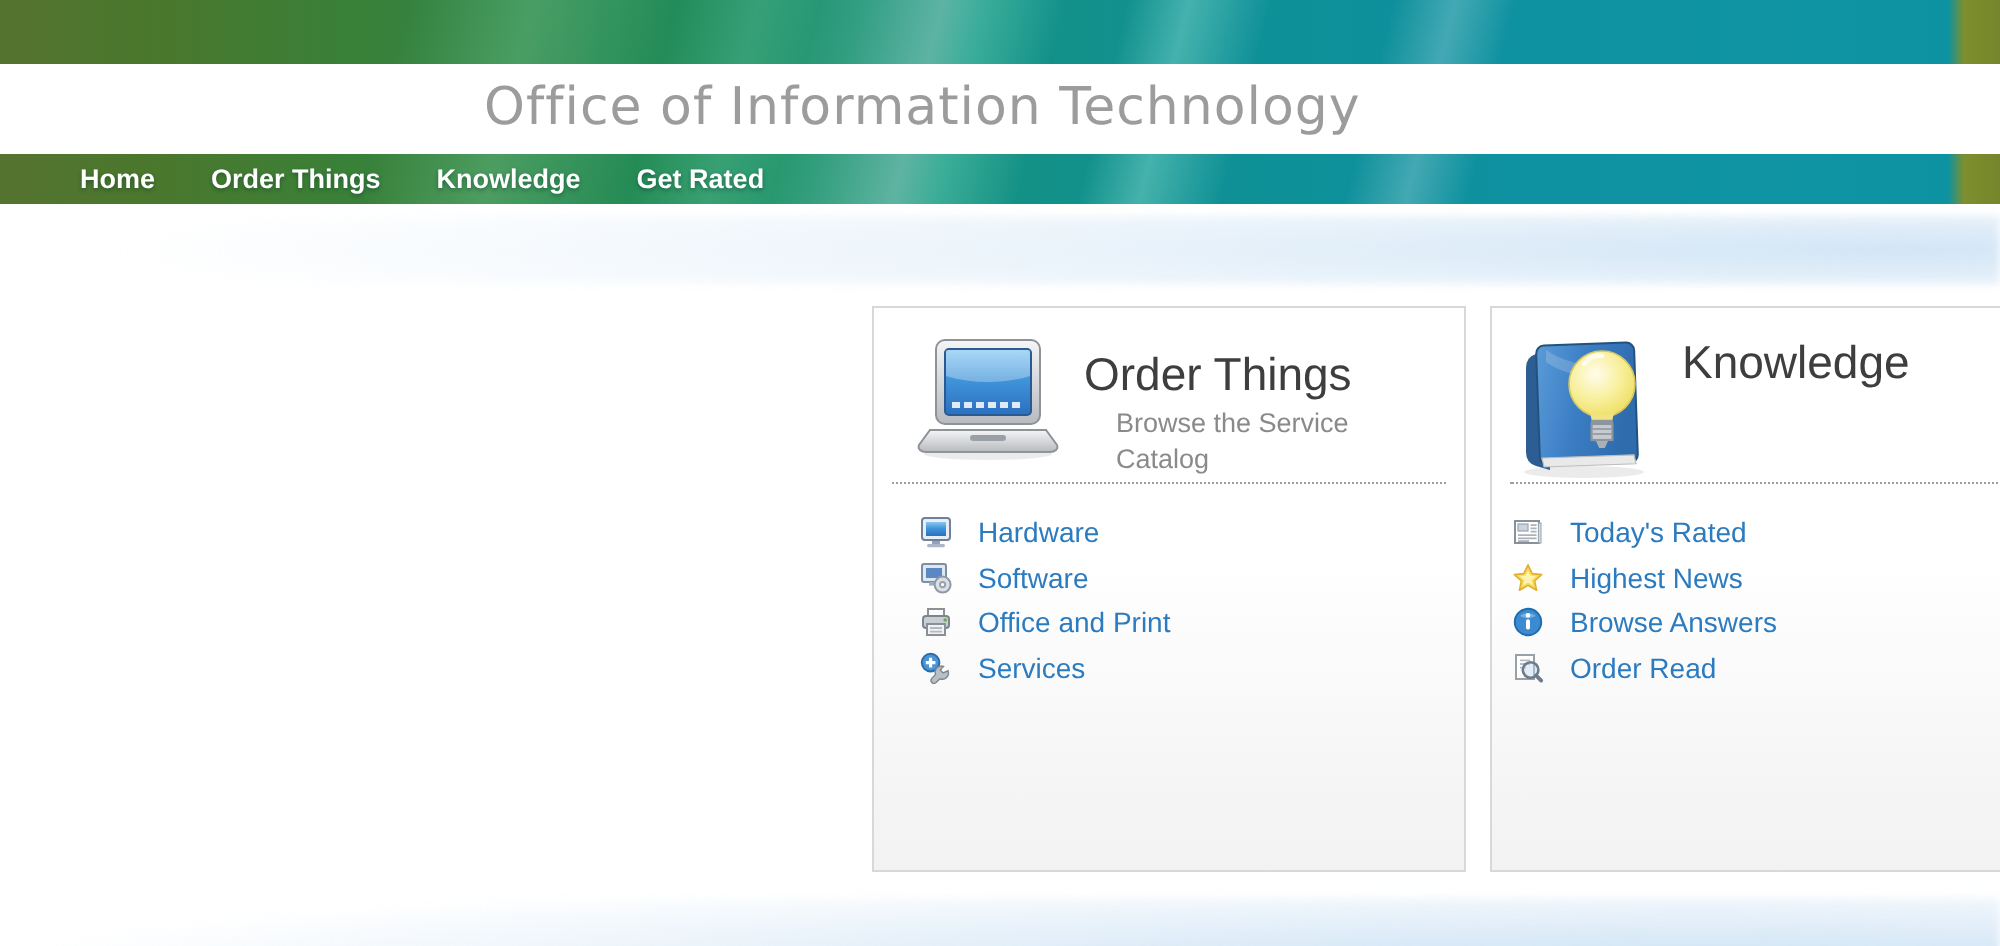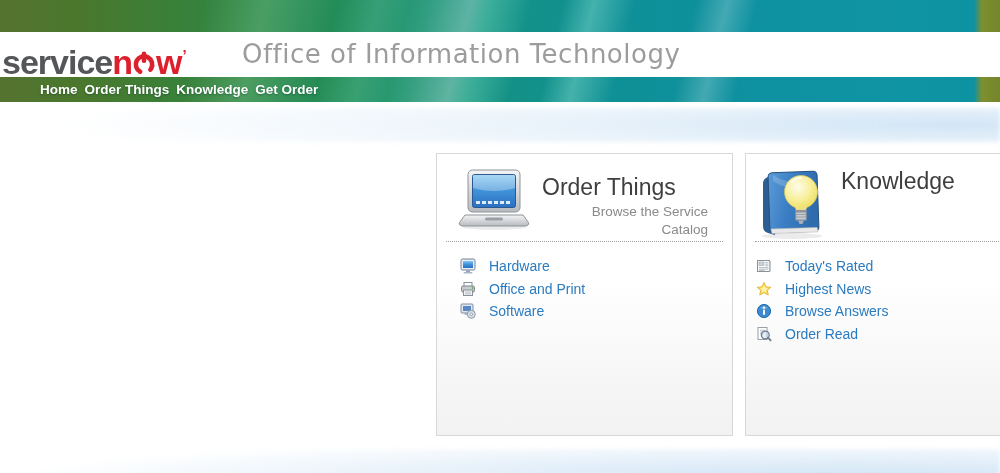--- a/index.html
+++ b/index.html
@@ -16,21 +16,21 @@
       linear-gradient(to right,#5e7c31 0%,#52812f 8%,#418a3b 17%,#2f9150 27%,#239561 35%,#1a9377 44%,#139188 52%,#0f9097 62%,#0e91a0 75%,#0f94a4 90%,#0d92a1 97.4%,#7e8f2e 98.2%,#74852c 100%);}
   .logo-strip{position:absolute;top:32px;left:0;width:1000px;height:45px;background:#fff;}
   .logo{position:absolute;left:2px;top:3px;font-weight:700;font-size:34px;letter-spacing:-1px;
         line-height:40px;white-space:nowrap;cursor:pointer;}
   .logo .g{color:#55565a;}
   .logo .r{color:#dd202d;}
   .logo .power-o{display:inline-block;width:24px;height:25px;vertical-align:-2px;margin:0 0px;}
   .logo .tm{color:#dd202d;font-size:15px;vertical-align:14px;letter-spacing:0;margin-left:1px;}
   .site-title{position:absolute;left:242px;top:7px;margin:0;font-weight:400;font-size:26px;
         color:#9c9c9c;font-family:"DejaVu Sans",sans-serif;letter-spacing:0.5px;white-space:nowrap;}
-  .topnav{position:absolute;top:77px;left:40px;height:25px;display:flex;gap:7px;align-items:center;}
+  .topnav{position:absolute;top:77px;left:40px;height:25px;display:flex;gap:28px;align-items:center;}
   .topnav a{color:#fff;font-size:13.5px;font-weight:700;text-decoration:none;
         text-shadow:0 1px 2px rgba(0,50,40,0.45);white-space:nowrap;cursor:pointer;}
 
   
   .wisp-top{position:absolute;top:108px;left:0;width:1000px;height:34px;pointer-events:none;
       background:radial-gradient(90% 130% at 95% 50%, rgba(208,228,245,0.95) 0%, rgba(216,233,247,0.55) 45%, rgba(228,239,249,0) 100%);
       filter:blur(2px);}
   .wisp-bottom{position:absolute;bottom:-8px;left:0;width:1000px;height:32px;pointer-events:none;
       background:radial-gradient(85% 140% at 85% 100%, rgba(203,225,244,0.95) 0%, rgba(212,230,246,0.6) 50%, rgba(230,240,250,0) 100%);
       filter:blur(2px);}
@@ -39,49 +39,43 @@
   .card{position:absolute;top:153px;height:283px;box-sizing:border-box;border:1px solid #d8d8d9;
       background:linear-gradient(180deg,#ffffff 0%,#ffffff 45%,#f4f4f5 90%,#f2f2f3 100%);}
   .card-order{left:436px;width:297px;}
   .card-knowledge{left:745px;width:300px;}
   .card-head{display:flex;align-items:flex-start;height:72px;padding:15px 8px 0 20px;}
   .card-knowledge .card-head{padding-left:10px;padding-top:11px;height:76px;}
   .icon-big{flex:none;}
   .head-text{margin-left:11px;padding-top:5px;}
   .card-knowledge .head-text{padding-top:3px;}
   .card-title{margin:0;font-size:23px;font-weight:400;color:#3e3e3e;letter-spacing:0;}
-  .card-sub{margin:2px 16px 0;font-size:13.5px;color:#8a8a8a;line-height:1.35;text-align:right;}
+  .card-sub{margin:2px 16px 0;font-size:13.5px;color:#8a8a8a;line-height:1.35;}
   .card-knowledge .card-sub{max-width:158px;}
   .divider{margin:0 9px;border-top:1px dotted #9f9f9f;height:0;}
   .link-list{list-style:none;margin:13px 0 0;padding:0 0 0 23px;}
   .card-knowledge .link-list{padding-left:10px;}
   .link-row{display:flex;align-items:center;height:22.5px;}
   .li-icon{width:16px;height:16px;margin-right:13px;flex:none;display:inline-block;}
   .link{font-size:14px;color:#2b7bc0;text-decoration:none;cursor:pointer;white-space:nowrap;}
 </style>
 </head>
 <body>
 
 <div class="page">
 
   <header class="banner">
     <div class="logo-strip">
-      <div class="logo">
-        <span class="g">service</span><span class="r">n</span><span class="power-o"><svg width="24" height="25" viewBox="0 0 24 25">
-              <circle cx="12" cy="13.5" r="8.2" fill="none" stroke="#dd202d" stroke-width="4.6" stroke-linecap="round" stroke-dasharray="40 60" transform="rotate(118 12 13.5)"></circle>
-              <rect x="9.7" y="0.5" width="4.6" height="11.5" rx="2.3" fill="#dd202d"></rect>
-            </svg></span><span class="r">w</span><span class="tm">’</span>
-      </div>
       <h1 class="site-title">Office of Information Technology</h1>
     </div>
     <nav class="topnav">
       <a href="#">Home</a>
       <a href="#">Order Things</a>
       <a href="#">Knowledge</a>
-      <a href="#">Get Order</a>
+      <a href="#">Get Rated</a>
     </nav>
   </header>
 
   <div class="wisp-top"></div>
   <div class="wisp-bottom"></div>
 
   <section class="card card-order">
     <div class="card-head">
       <span class="icon-big">
         <svg width="74" height="62" viewBox="0 0 74 62">
@@ -126,40 +120,50 @@
             <rect x="3" y="3" width="10" height="7" fill="url(#lapScr)"></rect>
             <rect x="6" y="12.5" width="4" height="1.5" fill="#93a2b6"></rect>
             <rect x="3.5" y="14" width="9" height="1.6" rx="0.8" fill="#aab6c6"></rect>
           </svg>
         </span>
         <a href="#" class="link">Hardware</a>
       </li>
       <li class="link-row">
         <span class="li-icon">
           <svg width="16" height="16" viewBox="0 0 16 16">
+            <rect x="1" y="1" width="12" height="9" rx="1" fill="#dfe7ef" stroke="#7d8da3"></rect>
+            <rect x="3" y="3" width="8" height="5" fill="#5b87c5"></rect>
+            <rect x="4.5" y="10" width="5" height="1.8" fill="#9fadc0"></rect>
+            <circle cx="11.3" cy="11.3" r="4" fill="#d9dfe5" stroke="#8f9aa8"></circle>
+            <circle cx="11.3" cy="11.3" r="1.3" fill="#fff" stroke="#98a2af"></circle>
+          </svg>
+        </span>
+        <a href="#" class="link">Software</a>
+      </li>
+      <li class="link-row">
+        <span class="li-icon">
+          <svg width="16" height="16" viewBox="0 0 16 16">
             <rect x="4" y="1.5" width="8" height="4" fill="#fdfdfd" stroke="#8a9097"></rect>
             <rect x="1.5" y="5" width="13" height="6" rx="1.5" fill="#c9ced4" stroke="#7d848c"></rect>
             <rect x="3.5" y="9" width="9" height="5.5" fill="#f0f2f4" stroke="#8a9097"></rect>
             <path d="M5 11 h6 M5 12.8 h6" stroke="#b3bac1" stroke-width="0.9"></path>
             <circle cx="12.6" cy="7" r="0.9" fill="#64b044"></circle>
           </svg>
         </span>
         <a href="#" class="link">Office and Print</a>
       </li>
       <li class="link-row">
         <span class="li-icon">
           <svg width="16" height="16" viewBox="0 0 16 16">
-            <rect x="1" y="1" width="12" height="9" rx="1" fill="#dfe7ef" stroke="#7d8da3"></rect>
-            <rect x="3" y="3" width="8" height="5" fill="#5b87c5"></rect>
-            <rect x="4.5" y="10" width="5" height="1.8" fill="#9fadc0"></rect>
-            <circle cx="11.3" cy="11.3" r="4" fill="#d9dfe5" stroke="#8f9aa8"></circle>
-            <circle cx="11.3" cy="11.3" r="1.3" fill="#fff" stroke="#98a2af"></circle>
-          </svg>
-        </span>
-        <a href="#" class="link">Software</a>
+            <circle cx="5.3" cy="5.3" r="4.4" fill="#4b94d6" stroke="#2b6cab"></circle>
+            <path d="M5.3 2.9 v4.8 M2.9 5.3 h4.8" stroke="#fff" stroke-width="1.6"></path>
+            <path d="M14 9.4 a3.1 3.1 0 0 1 -4 4 l-2.1 2 a1.5 1.5 0 0 1 -2.1 -2.1 l2 -2.1 a3.1 3.1 0 0 1 4 -4 l-1.7 1.8 1.5 1.5 z" fill="#b9bfc6" stroke="#7e858d" stroke-width="0.7"></path>
+          </svg>
+        </span>
+        <a href="#" class="link">Services</a>
       </li>
     </ul>
   </section>
 
   <section class="card card-knowledge">
     <div class="card-head">
       <span class="icon-big">
         <svg width="74" height="76" viewBox="0 0 74 76">
           <defs>
             <linearGradient id="bookBlue" x1="0" y1="0" x2="1" y2="0.3">

